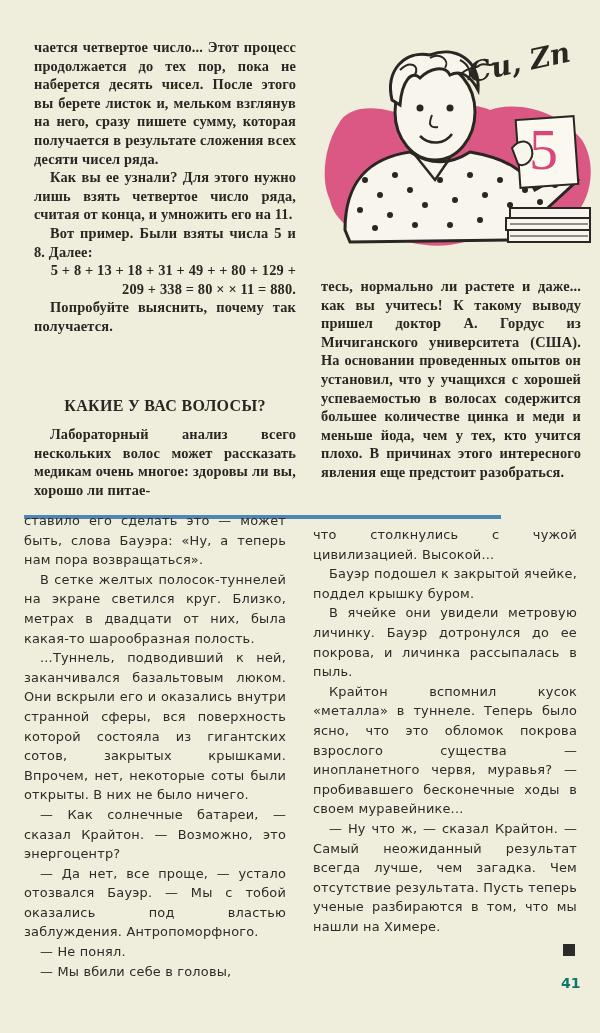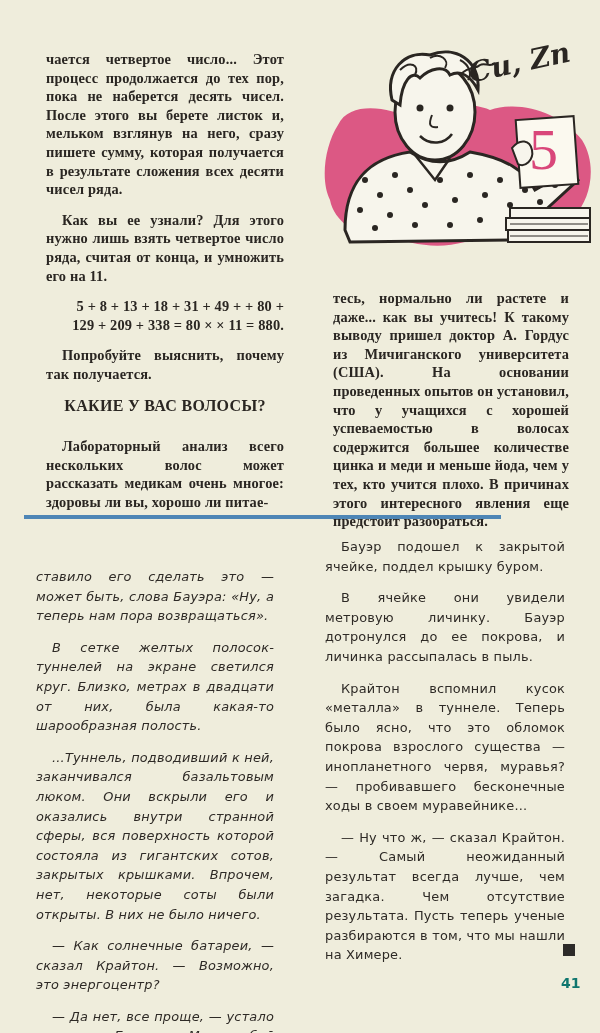--- a/index.html
+++ b/index.html
@@ -18,55 +18,56 @@
     text-align: justify;
   }
   .sans {
     font-family: "DejaVu Sans", sans-serif;
     font-size: 12.9px;
     line-height: 19.6px;
     text-align: justify;
     color: #2e2a26;
     letter-spacing: 0.2px;
   }
-  p { margin: 12px; }
+  p { margin: 0; }
   .ind { text-indent: 16px; }
   .col-top-left { position: absolute; left: 34px; top: 38px; width: 262px; }
   .col-top-right { position: absolute; left: 321px; top: 277px; width: 260px; }
   .heading {
     position: absolute; left: 34px; top: 397px; width: 262px;
     text-align: center;
     font-family: "Liberation Serif", "DejaVu Serif", serif;
     font-weight: bold; font-size: 16px; letter-spacing: 0.3px;
   }
   .hair-text { position: absolute; left: 34px; top: 425px; width: 262px; }
   .rule {
     position: absolute; left: 24px; top: 515px; width: 477px; height: 4px;
     background: #4e86b6;
   }
-  .col-bot-left { position: absolute; left: 24px; top: 555px; width: 262px; font-style: italic; }
+  .col-bot-left { position: absolute; left: 24px; top: 511px; width: 262px; }
   .col-bot-right { position: absolute; left: 313px; top: 525px; width: 264px; }
   .end-mark {
     position: absolute; left: 563px; top: 944px; width: 12px; height: 12px;
     background: #2d2b29;
   }
   .page-num {
     position: absolute; left: 561px; top: 975px;
     font-family: "DejaVu Sans", sans-serif; font-weight: bold; font-size: 14px;
     color: #0f766e;
   }
   .illustration { position: absolute; left: 320px; top: 30px; width: 280px; height: 235px; }
   .formula { text-align: right; }
 </style>
 </head>
 <body>
 
 <div class="col-top-left serif">
   <p>чается четвертое число... Этот процесс продолжается до тех пор, пока не наберется десять чисел. После этого вы берете листок и, мельком взглянув на него, сразу пишете сумму, которая получается в результате сложения всех десяти чисел ряда.</p>
   <p class="ind">Как вы ее узнали? Для этого нужно лишь взять четвертое число ряда, считая от конца, и умножить его на 11.</p>
+  <p class="ind">Вот пример. Были взяты числа 5 и 8. Далее:</p>
   <p class="ind formula">5 + 8 + 13 + 18 + 31 + 49 + + 80 + 129 + 209 + 338 = 80 × × 11 = 880.</p>
   <p class="ind">Попробуйте выяснить, почему так получается.</p>
 </div>
 
 <div class="illustration">
   <svg width="280" height="235" viewBox="0 0 280 235">
 
     <path d="M18 95 C30 70 70 78 90 88 C110 70 150 72 170 80 C200 70 240 82 262 110 C278 135 270 170 255 185 C240 205 200 210 170 200 C140 222 95 218 70 205 C45 212 15 195 10 170 C0 150 5 115 18 95 Z" fill="#d9477a" opacity="0.9"></path>
 
     <path d="M25 200 C25 150 50 128 90 122 C110 135 130 135 150 122 C185 128 205 140 215 160 L250 140 L258 150 L220 185 C215 200 205 208 195 210 L30 212 Z" fill="#f7f5ec" stroke="#2a2622" stroke-width="3"></path>
@@ -135,20 +136,21 @@
 <div class="col-bot-left sans">
   <p>ставило его сделать это — может быть, слова Бауэра: «Ну, а теперь нам пора возвращаться».</p>
   <p class="ind">В сетке желтых полосок-туннелей на экране светился круг. Близко, метрах в двадцати от них, была какая-то шарообразная полость.</p>
   <p class="ind">...Туннель, подводивший к ней, заканчивался базальтовым люком. Они вскрыли его и оказались внутри странной сферы, вся поверхность которой состояла из гигантских сотов, закрытых крышками. Впрочем, нет, некоторые соты были открыты. В них не было ничего.</p>
   <p class="ind">— Как солнечные батареи, — сказал Крайтон. — Возможно, это энергоцентр?</p>
   <p class="ind">— Да нет, все проще, — устало отозвался Бауэр. — Мы с тобой оказались под властью заблуждения. Антропоморфного.</p>
   <p class="ind">— Не понял.</p>
   <p class="ind">— Мы вбили себе в головы,</p>
 </div>
 <div class="col-bot-right sans">
+  <p>что столкнулись с чужой цивилизацией. Высокой...</p>
   <p class="ind">Бауэр подошел к закрытой ячейке, поддел крышку буром.</p>
   <p class="ind">В ячейке они увидели метровую личинку. Бауэр дотронулся до ее покрова, и личинка рассыпалась в пыль.</p>
   <p class="ind">Крайтон вспомнил кусок «металла» в туннеле. Теперь было ясно, что это обломок покрова взрослого существа — инопланетного червя, муравья? — пробивавшего бесконечные ходы в своем муравейнике...</p>
   <p class="ind">— Ну что ж, — сказал Крайтон. — Самый неожиданный результат всегда лучше, чем загадка. Чем отсутствие результата. Пусть теперь ученые разбираются в том, что мы нашли на Химере.</p>
 </div>
 
 <div class="end-mark"></div>
 <div class="page-num">41</div>
 
 </body></html>

